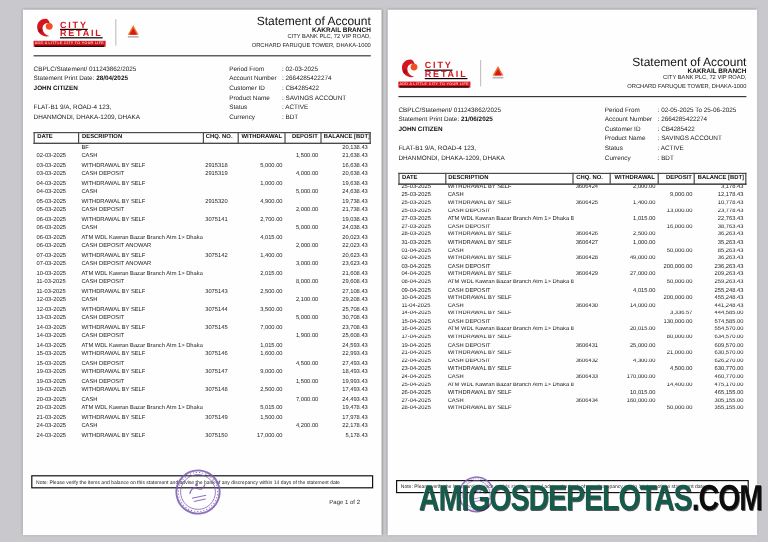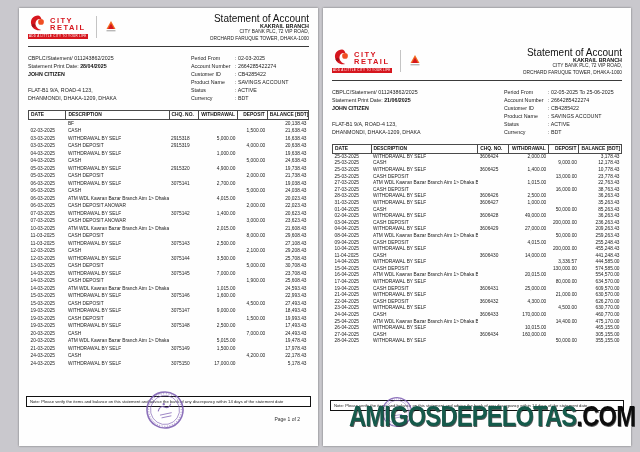--- a/index.html
+++ b/index.html
@@ -14,21 +14,21 @@
     box-shadow:0 0 2px rgba(0,0,0,.45);
   }
   .page-left{left:19px;width:299px;}
   .page-right{left:323px;width:308px;}
   .flow{position:absolute;left:9px;right:9px;top:0;}
   .flow-l{padding-top:6px;}
   .flow-r{padding-top:40px;}
 
   
   .hdr{display:flex;justify-content:space-between;align-items:flex-start;}
-  .brandwrap{display:flex;align-items:center;gap:5px;}
+  .brandwrap{display:flex;align-items:center;gap:5px;text-decoration:underline;}
   .brand{display:flex;flex-direction:column;}
   .brand-row{display:flex;align-items:center;gap:2px;}
   .logo-mark svg{display:block;}
   .logo-txt{color:#d6161e;font-weight:bold;line-height:7px;font-size:7.5px;letter-spacing:1.5px;}
   .tagline{background:#d6161e;color:#fff;font-size:3px;line-height:5px;text-align:center;margin-top:1px;letter-spacing:.3px;white-space:nowrap;padding:0 1px;}
   .vdiv{width:1px;height:22px;background:#c4c4c4;margin:0 3px;}
   .plogo{display:flex;flex-direction:column;align-items:center;}
   .titleblock{text-align:right;line-height:6.5px;padding-top:2px;}
   .stitle{font-size:10px;font-weight:normal;color:#111;}
   .sbranch{font-size:5.4px;font-weight:bold;color:#111;}

